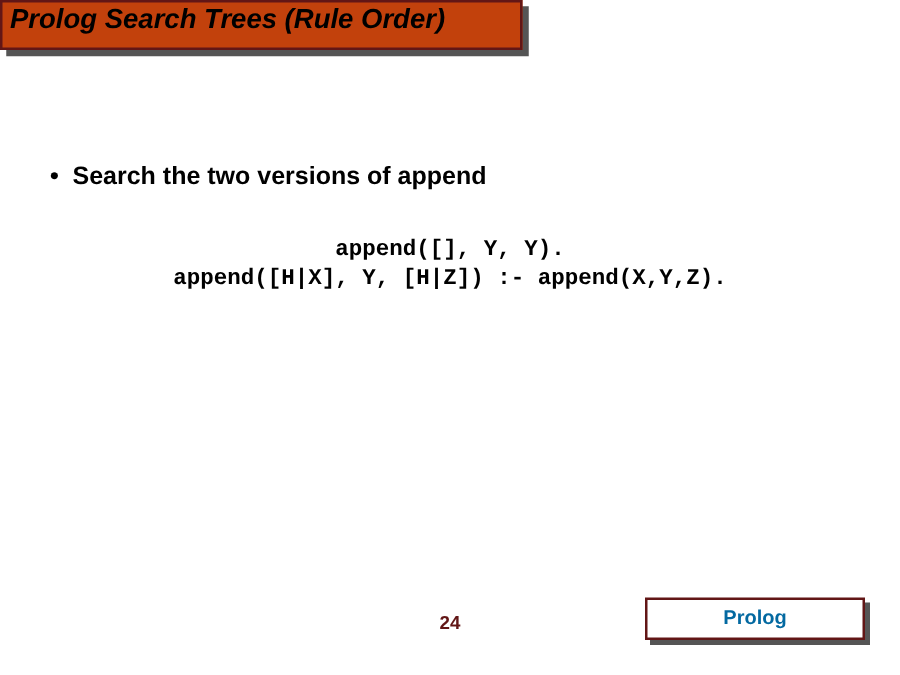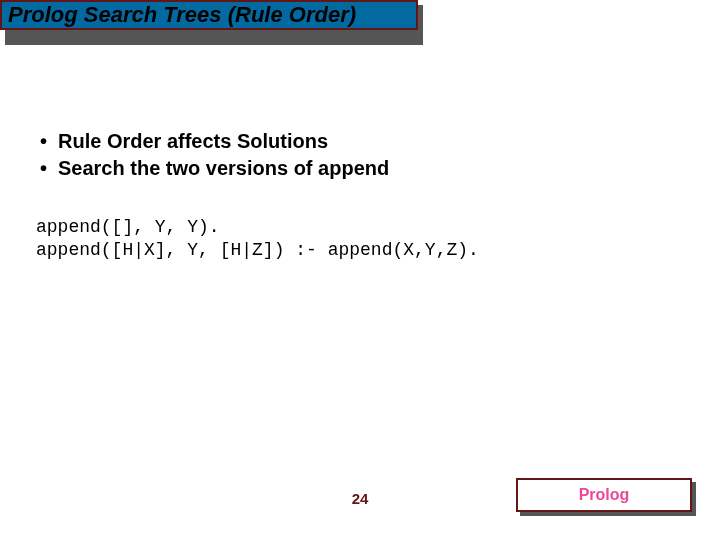--- a/index.html
+++ b/index.html
@@ -26,22 +26,22 @@
     position: absolute;
     top: 5px;
     left: 5px;
     width: 418px;
     height: 40px;
     background: #555555;
   }
   .title-box {
     position: relative;
     width: 418px;
-    height: 30px;
-    background: #0369a1;
+    height: 40px;
+    background: #c2410c;
     border: 2px solid #621616;
     box-sizing: border-box;
     display: flex;
     align-items: flex-start;
     padding-left: 6px;
   }
   .title-text {
     font-size: 22px;
     font-weight: bold;
     font-style: italic;
@@ -72,24 +72,25 @@
     position: absolute;
     left: 4px;
     top: 0;
     font-size: 20px;
     color: #000000;
   }
   .code-block {
     margin-top: 34px;
     font-family: "Courier New", Courier, monospace;
     font-size: 18px;
-    font-weight: normal;
+    font-weight: bold;
     color: #000000;
     line-height: 1.3;
     white-space: pre;
+    text-align: center;
   }
   .code-block.second {
     margin-top: 28px;
   }
   .footer {
     position: absolute;
     bottom: 22px;
     left: 0;
     width: 720px;
     height: 40px;
@@ -124,38 +125,37 @@
     background: #ffffff;
     border: 2px solid #621616;
     box-sizing: border-box;
     display: flex;
     align-items: center;
     justify-content: center;
   }
   .footer-text {
     font-size: 16px;
     font-weight: bold;
-    color: #ec4899;
+    color: #0369a1;
   }
 </style>
 </head>
 <body>
 
 <div class="slide">
 
   <div class="title-wrap">
     <div class="title-shadow"></div>
     <div class="title-box">
       <span class="title-text">Prolog Search Trees (Rule Order)</span>
     </div>
   </div>
 
   <div class="content">
     <ul class="bullet-list">
-      <li>Rule Order affects Solutions</li>
       <li>Search the two versions of append</li>
     </ul>
 
     <div class="code-block"><span>append([], Y, Y).</span>
 <span>append([H|X], Y, [H|Z]) :- append(X,Y,Z).</span></div>
 
   </div>
 
   <div class="footer">
     <div class="page-number">24</div>

